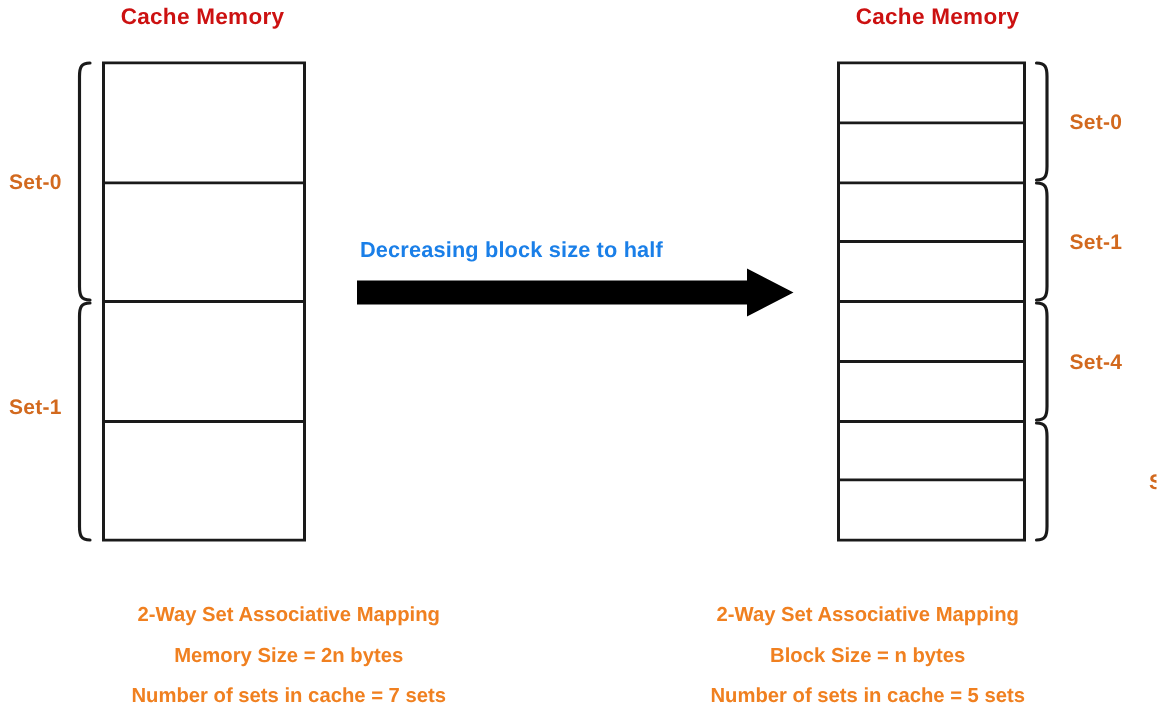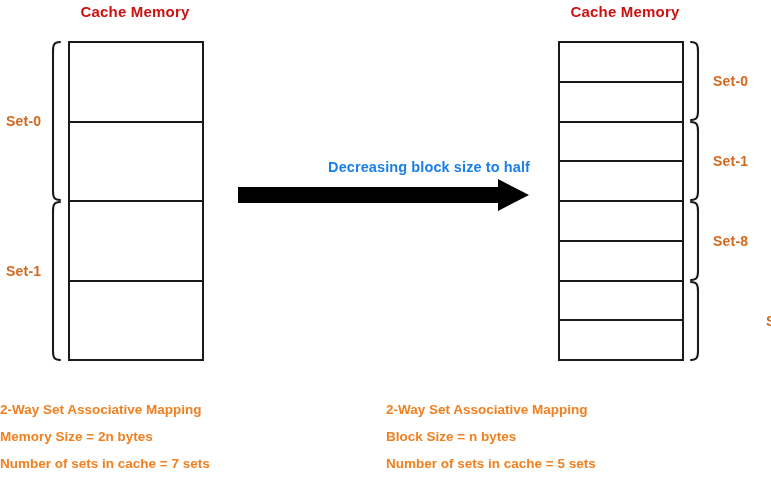--- a/index.html
+++ b/index.html
@@ -83,40 +83,40 @@
     letter-spacing: 0.2px;
     text-align: center;
   }
 
   
   #arrow-caption {
     position: absolute;
     left: 240px;
     top: 159px;
     width: 290px;
-    text-align: right;
+    text-align: left;
     font-size: 14.5px;
     font-weight: bold;
     color: #1a7fe8;
     white-space: nowrap;
     letter-spacing: 0.1px;
   }
   #transform-arrow {
     position: absolute;
     left: 236px;
     top: 178px;
     width: 295px;
     height: 34px;
   }
   #transform-arrow svg { display: block; }
 
   
   .caption-block {
     position: absolute;
-    text-align: left;
+    text-align: center;
     color: #f08020;
     font-size: 13.5px;
     font-weight: bold;
     line-height: 27px;
     white-space: nowrap;
   }
   #caption-left  { left: 0px;   top: 396px; width: 385px; }
   #caption-right { left: 386px; top: 396px; width: 385px; }
   .caption-line { display: block; }
 </style>
@@ -191,21 +191,21 @@
     </svg>
   </div>
   <div class="brace" style="left:689px; top:281px; width:18px; height:80px;">
     <svg width="18" height="80" viewBox="0 0 18 80">
       <path d="M2,1 C8,1 9,4 9,10 L9,70 C9,76 8,79 2,79"></path>
     </svg>
   </div>
 
   <div class="set-label" style="left:713px; top:73px;">Set-0</div>
   <div class="set-label" style="left:713px; top:153px;">Set-1</div>
-  <div class="set-label" style="left:713px; top:233px;">Set-8</div>
+  <div class="set-label" style="left:713px; top:233px;">Set-4</div>
   <div class="set-label" style="left:728px; top:313px;margin-left:38px;">Set-3</div>
 
   <div class="caption-block" id="caption-right">
     <span class="caption-line">2-Way Set Associative Mapping</span>
     <span class="caption-line">Block Size = n bytes</span>
     <span class="caption-line">Number of sets in cache = 5 sets</span>
   </div>
 
 </div>
 

